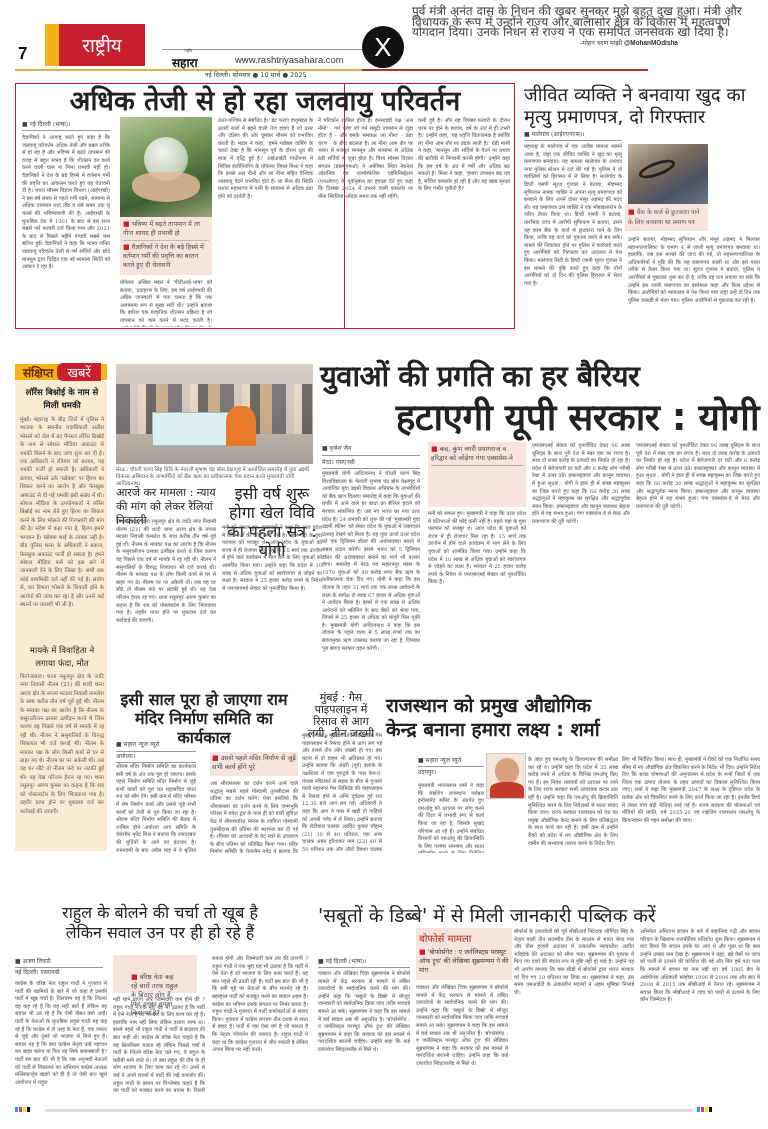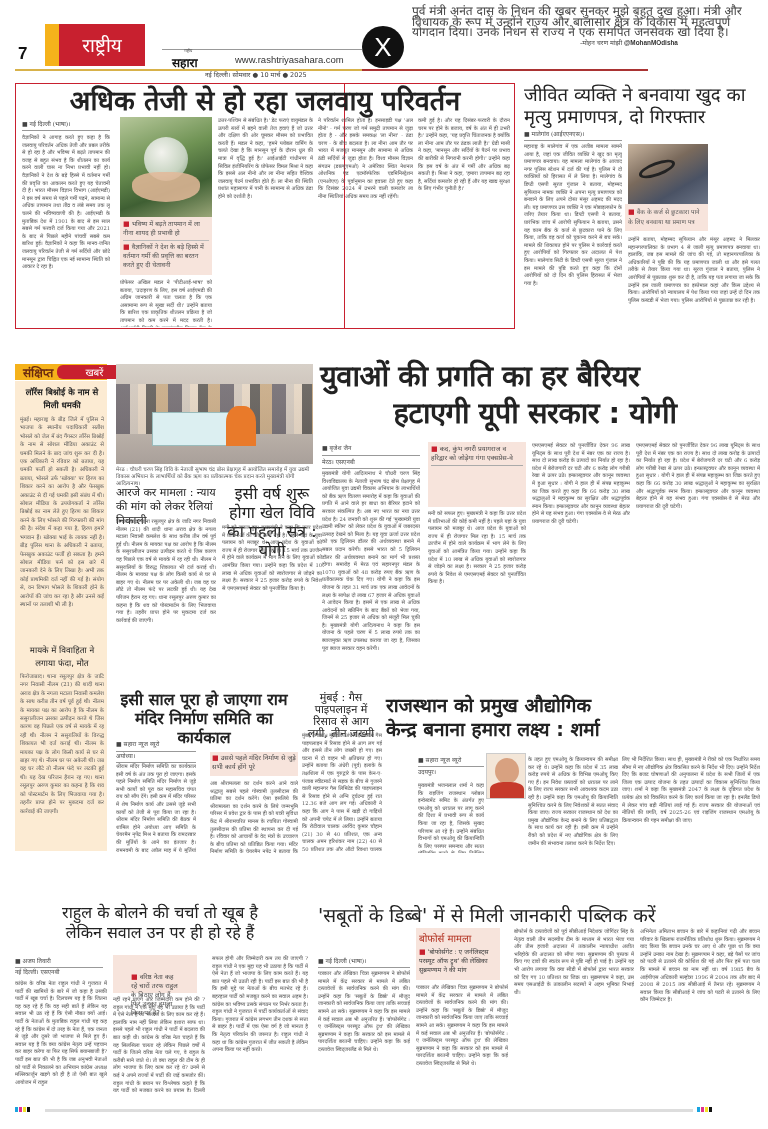--- a/index.html
+++ b/index.html
@@ -67,37 +67,37 @@
 <div class="abs photo" style="left:628px;top:144px;width:80px;height:60px;background:linear-gradient(150deg,#c9b59f 0%,#7a6a5c 40%,#4a5264 70%,#6b7486 100%);">
   <div style="position:absolute;left:10px;top:18px;width:38px;height:14px;border:3px solid #222;border-radius:50%;transform:rotate(-20deg);"></div>
 </div>
 <div class="abs boxpink" style="left:625px;top:204px;width:83px;height:27px;padding:3px;font-size:6.2px;line-height:9px;color:#555;">
   <span class="bullet">■</span><span>बैंक के कर्ज से छुटकारा पाने के लिए बनवाया था प्रमाण पत्र</span>
 </div>
 <div class="abs txt" style="left:628px;top:236px;width:132px;height:93px;">उन्होंने बताया, मोहम्मद सुफियान और मंसूर अहमद ने मिलकर महानगरपालिका के प्रभाग 4 से जाली मृत्यु प्रमाणपत्र बनवाया था। हालांकि, जब इस मामले की जांच की गई, तो महानगरपालिका के अधिकारियों ने पुष्टि की कि यह प्रमाणपत्र जाली था और इसे गलत तरीके से तैयार किया गया था। सूरज गुंजाल ने बताया, पुलिस ने आरोपियों से पूछताछ शुरू कर दी है, ताकि यह पता लगाया जा सके कि उन्होंने इस जाली प्रमाणपत्र का इस्तेमाल कहां और किस उद्देश्य से किया। आरोपियों को न्यायालय में पेश किया गया जहां उन्हें दो दिन तक पुलिस कस्टडी में भेजा गया। पुलिस आरोपियों से पूछताछ कर रही है।</div>
 
 <div class="abs" style="left:15px;top:364px;width:92px;height:16px;background:#f5b21b;display:flex;align-items:center;padding-left:8px;">
   <span style="font-size:12px;font-weight:bold;color:#6b2a10;">संक्षिप्त</span>
-  <span style="margin-left:4px;background:#c8202f;color:#fff;font-size:10px;padding:0 28px;border-radius:6px 0 0 6px;">खबरें</span>
+  <span style="margin-left:4px;background:#c8202f;color:#fff;font-size:13px;padding:0 10px;border-radius:6px 0 0 6px;">खबरें</span>
 </div>
 <div class="abs" style="left:15px;top:381px;width:92px;height:470px;background:#fcebd3;"></div>
 <div class="abs hd" style="left:20px;top:386px;width:84px;font-size:8.5px;font-weight:bold;line-height:13px;">लॉरेंस बिश्नोई के नाम से मिली धमकी</div>
 <div class="abs txt" style="left:20px;top:415px;width:84px;height:229px;font-size:5.4px;line-height:8.4px;">मुंबई। महाराष्ट्र के बीड़ जिले में पुलिस ने भाजपा के स्थानीय पदाधिकारी सतीश भोसले को जेल में बंद गैंगस्टर लॉरेंस बिश्नोई के नाम से सोशल मीडिया अकाउंट से धमकी मिलने के बाद जांच शुरू कर दी है। एक अधिकारी ने रविवार को बताया, यह धमकी फर्जी हो सकती है। अधिकारी ने बताया, भोसले उर्फ 'खोक्या' पर हिरण का शिकार करने का आरोप है और फेसबुक अकाउंट से दी गई धमकी इसी संबंध में थी। सोशल मीडिया के उपयोगकर्ता ने लॉरेंस बिश्नोई का नाम लेते हुए हिरण का शिकार करने के लिए भोसले की गिरफ्तारी की मांग की है। संदेश में कहा गया है, हिरण हमारे भगवान हैं। खोक्या भाई के लायक नहीं है। बीड़ पुलिस थाना के अधिकारी ने बताया, फेसबुक अकाउंट फर्जी हो सकता है। हमने सोशल मीडिया फर्म को इस बारे में जानकारी देने के लिए लिखा है। अभी तक कोई प्राथमिकी दर्ज नहीं की गई है। संयोग से, वन विभाग भोसले के शिकारी होने के आरोपों की जांच कर रहा है और उनसे कई स्थानों पर तलाशी भी ली है।</div>
 <div class="abs hd" style="left:20px;top:644px;width:84px;font-size:8.5px;line-height:13px;">मायके में विवाहिता ने लगाया फंदा, मौत</div>
 <div class="abs txt" style="left:20px;top:672px;width:84px;height:176px;font-size:5.4px;line-height:8.4px;">फिरोजाबाद। थाना रसूलपुर क्षेत्र के जाटि नगर निवासी नीलम (21) की शादी थाना अराव क्षेत्र के नगला मटाला निवासी कमलेश के साथ करीब तीन वर्ष पूर्व हुई थी। नीलम के मायका पक्ष का आरोप है कि नीलम के ससुरालीजन उसका उत्पीड़न करते थे जिस कारण वह पिछले एक वर्ष से मायके में रह रही थी। नीलम ने ससुरालियों के विरुद्ध शिकायत भी दर्ज कराई थी। नीलम के मायका पक्ष के लोग किसी कार्य से घर से बाहर गए थे। नीलम घर पर अकेली थी। जब वह घर लौटे तो नीलम फंदे पर लटकी हुई थी। यह देख परिजन हैरान रह गए। थाना रसूलपुर अरुण कुमार का कहना है कि शव को पोस्टमार्टम के लिए भिजवाया गया है। तहरीर प्राप्त होने पर मुकदमा दर्ज कर कार्रवाई की जाएगी।</div>
 
 <div class="abs photo" style="left:116px;top:364px;width:197px;height:100px;background:linear-gradient(180deg,#d7d0c8 0%,#c9bfb5 40%,#a9a09a 100%);">
   <div style="position:absolute;left:0;top:20px;width:197px;height:50px;background:repeating-linear-gradient(90deg,#3d3a4a 0 14px,#d9cfc4 14px 22px,#fbe8d0 22px 30px,#222 30px 40px,#caa06a 40px 52px);opacity:.55;"></div>
   <div style="position:absolute;left:36px;top:48px;width:86px;height:34px;background:#dceff1;border:1px solid #9bb;"></div>
   <div style="position:absolute;left:110px;top:42px;width:30px;height:40px;background:#e97a2a;border-radius:40% 40% 0 0;"></div>
 </div>
 <div class="abs caption" style="left:116px;top:466px;width:197px;">मेरठ : चौधरी चरण सिंह विवि के नेताजी सुभाष चंद्र बोस प्रेक्षागृह में आयोजित समारोह में युवा उद्यमी विकास अभियान के लाभार्थियों को बैंक ऋण का प्रतीकात्मक चेक प्रदान करते मुख्यमंत्री योगी आदित्यनाथ।</div>
 
 <div class="abs hd" style="left:320px;top:360px;width:448px;font-size:29px;font-weight:bold;text-align:left;letter-spacing:-.5px;">युवाओं की प्रगति का हर बैरियर</div>
-<div class="abs hd" style="left:311px;top:397px;width:448px;font-size:29px;font-weight:bold;text-align:center;letter-spacing:-.5px;">हटाएगी यूपी सरकार : योगी</div>
+<div class="abs hd" style="left:311px;top:397px;width:448px;font-size:37px;font-weight:bold;text-align:right;letter-spacing:-.5px;">हटाएगी यूपी सरकार : योगी</div>
 <div class="abs byline" style="left:322px;top:444px;width:98px;border:none;">■ बृजेश जैन</div>
 <div class="abs byline" style="left:322px;top:455px;width:98px;border-top:1px solid #999;padding-top:2px;">मेरठ। एसएनबी</div>
 <div class="abs txt" style="left:322px;top:470px;width:98px;height:225px;">मुख्यमंत्री योगी आदित्यनाथ ने चौधरी चरण सिंह विश्वविद्यालय के नेताजी सुभाष चंद्र बोस प्रेक्षागृह में आयोजित युवा उद्यमी विकास अभियान के लाभार्थियों को बैंक ऋण वितरण समारोह में कहा कि युवाओं की प्रगति में आने वाले हर बाधा का बैरियर हटाने को सरकार संकल्पित है। अब नए भारत का नया उत्तर प्रदेश है। 24 जनवरी को शुरू की गई 'मुख्यमंत्री युवा उद्यमी स्कीम' को लेकर प्रदेश के युवाओं में जबरदस्त उत्साह देखने को मिला है। यह युवा ऊर्जा उत्तर प्रदेश को एक ट्रिलियन डॉलर की अर्थव्यवस्था बनाने में सबल प्रदान करेगी। इससे भारत को 5 ट्रिलियन डॉलर की अर्थव्यवस्था बनाने का मार्ग भी प्रशस्त होगा। समारोह में मेरठ एवं सहारनपुर मंडल के 1070 युवाओं को 48 करोड़ रुपए बैंक ऋण के प्रतीकात्मक चेक दिए गए। योगी ने कहा कि इस योजना के तहत 31 मार्च तक एक लाख आवेदनों के लक्ष्य के सापेक्ष दो लाख 67 हजार से अधिक युवाओं ने आवेदन किया है। इसमें से एक लाख से अधिक आवेदनों को स्क्रीनिंग के बाद बैंकों को भेजा गया, जिनमें से 25 हजार से अधिक को मंजूरी मिल चुकी है। मुख्यमंत्री योगी आदित्यनाथ ने कहा कि इस योजना के पहले चरण में 5 लाख रुपये तक का ब्याजमुक्त ऋण उपलब्ध कराया जा रहा है, जिसका पूरा ब्याज सरकार वहन करेगी।</div>
 <div class="abs boxpink" style="left:428px;top:442px;width:98px;height:65px;padding:3px;">
   <div style="font-size:6.6px;line-height:9px;color:#444;border-bottom:1px solid #aaa;padding-bottom:2px;"><span class="bullet">■</span><span>कद, कुंभ नगरी प्रयागराज व हरिद्वार को जोड़ेगा गंगा एक्सप्रेस-वे</span></div>
 </div>
 <div class="abs txt" style="left:428px;top:510px;width:98px;height:185px;">मनी को सफल हुए। मुख्यमंत्री ने कहा कि उत्तर प्रदेश में प्रतिभाओं की कोई कमी नहीं है। पहले यहां के युवा पलायन को मजबूर थे। आज प्रदेश के युवाओं को राज्य में ही रोजगार मिल रहा है। 15 मार्च तक उज्जैन में होने वाले कार्यक्रम में भाग लेने के लिए युवाओं को आमंत्रित किया गया। उन्होंने कहा कि प्रदेश में 10 लाख से अधिक युवाओं को स्वरोजगार से जोड़ने का लक्ष्य है। सरकार ने 25 हजार करोड़ रुपये के निवेश से एमएसएमई सेक्टर को पुनर्जीवित किया है।</div>
 <div class="abs txt" style="left:532px;top:442px;width:98px;height:253px;">एमएसएमई सेक्टर को पुनर्जीवित देकर 96 लाख यूनिट्स के साथ पूरी देश में नंबर एक का राज्य है। साथ दो लाख करोड़ के उत्पादों का निर्यात हो रहा है। प्रदेश में बेरोजगारी दर घटी और 6 करोड़ लोग गरीबी रेखा से ऊपर उठे। इन्फ्रास्ट्रक्चर और कानून व्यवस्था में हुआ सुधार : योगी ने हाल ही में संपन्न महाकुम्भ का जिक्र करते हुए कहा कि 66 करोड़ 30 लाख श्रद्धालुओं ने महाकुम्भ का सुरक्षित और श्रद्धापूर्वक स्नान किया। इन्फ्रास्ट्रक्चर और कानून व्यवस्था बेहतर होने से यह संभव हुआ। गंगा एक्सप्रेस-वे से मेरठ और प्रयागराज की दूरी घटेगी।</div>
 <div class="abs txt" style="left:636px;top:442px;width:124px;height:253px;">एमएसएमई सेक्टर को पुनर्जीवित देकर 96 लाख यूनिट्स के साथ पूरी देश में नंबर एक का राज्य है। साथ दो लाख करोड़ के उत्पादों का निर्यात हो रहा है। प्रदेश में बेरोजगारी दर घटी और 6 करोड़ लोग गरीबी रेखा से ऊपर उठे। इन्फ्रास्ट्रक्चर और कानून व्यवस्था में हुआ सुधार : योगी ने हाल ही में संपन्न महाकुम्भ का जिक्र करते हुए कहा कि 66 करोड़ 30 लाख श्रद्धालुओं ने महाकुम्भ का सुरक्षित और श्रद्धापूर्वक स्नान किया। इन्फ्रास्ट्रक्चर और कानून व्यवस्था बेहतर होने से यह संभव हुआ। गंगा एक्सप्रेस-वे से मेरठ और प्रयागराज की दूरी घटेगी।</div>
 
@@ -136,21 +136,21 @@
 <div class="abs txt" style="left:15px;top:980px;width:92px;height:112px;">कांग्रेस के वरिष्ठ नेता राहुल गांधी ने गुजरात में पार्टी की खामियों के बारे में जो कहा है उसकी पार्टी में खूब चर्चा है। दिलचस्प यह है कि जितना वह कह रहे हैं कि वह सही बातें हैं लेकिन यह सवाल भी उठ रहे हैं कि ऐसी नौबत क्यों आई। पार्टी के नेताओं के मुताबिक राहुल गांधी यह कह रहे हैं कि कांग्रेस में दो तरह के नेता हैं, एक जनता से जुड़े और दूसरे जो भाजपा से मिले हुए हैं। सवाल यह है कि क्या कांग्रेस नेतृत्व उन्हें पहचान कर बाहर करेगा या फिर यह सिर्फ बयानबाजी है? पार्टी इस बात की भी है कि जब अनुभवी नेताओं को पार्टी से निकालने का अभियान कांग्रेस अध्यक्ष मल्लिकार्जुन खड़गे को ही है तो ऐसी बात खुले आयोजन में राहुल</div>
 <div class="abs boxpink" style="left:113px;top:955px;width:84px;height:38px;padding:18px;font-size:6.6px;line-height:9px;color:#444;">
   <span class="bullet">■</span><span>वरिष्ठ नेता कह रहे चारों तरफ राहुल के बिठाए लोग हैं फिर उनका हमला किस पर है?</span>
 </div>
 <div class="abs txt" style="left:113px;top:996px;width:92px;height:96px;">नहीं रहने पाएंगे और जिम्मेदारी कम होने की ? राहुल गांधी ने एक मुद्दा यह भी उठाया है कि पार्टी में ऐसे नेता हैं जो भाजपा के लिए काम कर रहे हैं। हालांकि नाम नहीं लिया लेकिन इशारा साफ था। इससे पहले भी राहुल गांधी ने पार्टी में बदलाव की बात कही थी। कांग्रेस के वरिष्ठ नेता चाहते हैं कि यह सिलसिला चलता रहे लेकिन पिछले वर्षों में पार्टी के जितने वरिष्ठ नेता चले गए, वे राहुल के करीबी माने जाते थे। तो क्या राहुल की टीम के ही लोग भाजपा के लिए काम कर रहे थे? उनमें से कई ने अपने राज्यों में पार्टी की जड़ें कमजोर कीं। राहुल गांधी के बयान पर विश्लेषक कहते हैं कि यह पार्टी को मजबूत करने का प्रयास है। दिल्ली की हार की समीक्षा अभी नहीं हुई।</div>
 <div class="abs txt" style="left:212px;top:955px;width:96px;height:137px;">सफल होगी और जिम्मेदारी कम तय की जाएगी ? राहुल गांधी ने एक मुद्दा यह भी उठाया है कि पार्टी में ऐसे नेता हैं जो भाजपा के लिए काम करते हैं। यह बात पहले भी उठती रही है। पार्टी इस बात की भी है कि इसी मुद्दे पर नेताओं के बीच मतभेद रहे हैं। बहरहाल पार्टी को मजबूत करने का सवाल अहम है। कांग्रेस का भविष्य उसके संगठन पर निर्भर करता है। राहुल गांधी ने गुजरात में पार्टी कार्यकर्ताओं से संवाद किया। गुजरात में कांग्रेस लगभग तीन दशक से सत्ता से बाहर है। पार्टी में एक ऐसा वर्ग है जो मानता है कि नेतृत्व परिवर्तन की जरूरत है। राहुल गांधी ने कहा था कि कांग्रेस गुजरात में जीत सकती है लेकिन अपना किया पर नहीं करते।</div>
 
 <div class="abs hd" style="left:318px;top:903px;width:450px;font-size:19px;line-height:24px;text-align:left;">'सबूतों के डिब्बे' में से मिली जानकारी पब्लिक करें</div>
 <div class="abs byline" style="left:318px;top:957px;width:92px;">■ नई दिल्ली (भाषा)।</div>
 <div class="abs txt" style="left:318px;top:970px;width:92px;height:122px;">पत्रकार और लेखिका चित्रा सुब्रमण्यम ने बोफोर्स मामले में केंद्र सरकार से मामले में लंबित दस्तावेजों के सार्वजनिक करने की मांग की। उन्होंने कहा कि 'सबूतों के डिब्बे' में मौजूद जानकारी को सार्वजनिक किया जाए ताकि सच्चाई सामने आ सके। सुब्रमण्यम ने कहा कि इस मामले में कई सवाल अब भी अनुत्तरित हैं। 'बोफोर्सगेट : ए जर्नलिस्ट्स परस्यूट ऑफ ट्रुथ' की लेखिका सुब्रमण्यम ने कहा कि सरकार को इस मामले में पारदर्शिता बरतनी चाहिए। उन्होंने कहा कि कई दस्तावेज स्विट्जरलैंड से मिले थे।</div>
-<div class="abs boxpink" style="left:416px;top:928px;width:84px;height:52px;padding:3px;">
+<div class="abs boxpink" style="left:416px;top:928px;width:96px;height:52px;padding:3px;">
   <div style="font-size:10px;color:#b1301f;margin-bottom:3px;">बोफोर्स मामला</div>
   <div style="font-size:6.4px;line-height:9px;color:#444;"><span class="bullet">■</span><span>'बोफोर्सगेट : ए जर्नलिस्ट्स परस्यूट ऑफ ट्रुथ' की लेखिका सुब्रमण्यम ने की मांग</span></div>
 </div>
 <div class="abs txt" style="left:416px;top:984px;width:92px;height:108px;">पत्रकार और लेखिका चित्रा सुब्रमण्यम ने बोफोर्स मामले में केंद्र सरकार से मामले में लंबित दस्तावेजों के सार्वजनिक करने की मांग की। उन्होंने कहा कि 'सबूतों के डिब्बे' में मौजूद जानकारी को सार्वजनिक किया जाए ताकि सच्चाई सामने आ सके। सुब्रमण्यम ने कहा कि इस मामले में कई सवाल अब भी अनुत्तरित हैं। 'बोफोर्सगेट : ए जर्नलिस्ट्स परस्यूट ऑफ ट्रुथ' की लेखिका सुब्रमण्यम ने कहा कि सरकार को इस मामले में पारदर्शिता बरतनी चाहिए। उन्होंने कहा कि कई दस्तावेज स्विट्जरलैंड से मिले थे।</div>
 <div class="abs txt" style="left:514px;top:928px;width:120px;height:164px;">बोफोर्स के दस्तावेजों को पूर्व सीबीआई निदेशक जोगिंदर सिंह के नेतृत्व वाली तीन सदस्यीय टीम के माध्यम से भारत भेजा गया और तीस हजारी अदालत में तत्कालीन न्यायाधीश अजीत भरिहोके की अदालत को सौंपा गया। सुब्रमण्यम की पुस्तक में किए गए दावों की स्वतंत्र रूप से पुष्टि नहीं हो पाई है। उन्होंने यह भी आरोप लगाया कि क्या सीडी में बोफोर्स द्वारा भारत सरकार को दिए गए 10 प्रतिशत का जिक्र था। सुब्रमण्यम ने कहा, उस समय एसआईटी के तत्कालीन सदस्यों ने अहम भूमिका निभाई थी।</div>
 <div class="abs txt" style="left:640px;top:928px;width:120px;height:164px;">अभिनेता अमिताभ बच्चन के बारे में कहानियां गढ़ी और बच्चन परिवार के खिलाफ राजनीतिक प्रतिशोध शुरू किया। सुब्रमण्यम ने याद किया कि बच्चन उनके घर आए थे और पूछा था कि क्या उन्होंने उनका नाम देखा है। सुब्रमण्यम ने कहा, बड़े पैसों पर जांच को पटरी से उतारने की कोशिश की गई और फिर हमें पता चला कि मामले में बच्चन का नाम नहीं था। वर्ष 1985 बैच के आईपीएस अधिकारी मल्होत्रा 1996 से 2004 तक और बाद में 2008 से 2015 तक सीबीआई में तैनात रहे। सुब्रमण्यम ने सवाल किया कि सीबीआई ने जांच को पटरी से उतारने के लिए कौन जिम्मेदार है।</div>
 
 <div class="abs" style="left:15px;top:1107px;display:flex;gap:1px;">
   <span style="width:3px;height:5px;background:#19a4e0;display:block;"></span>
   <span style="width:3px;height:5px;background:#e0338f;display:block;"></span>

